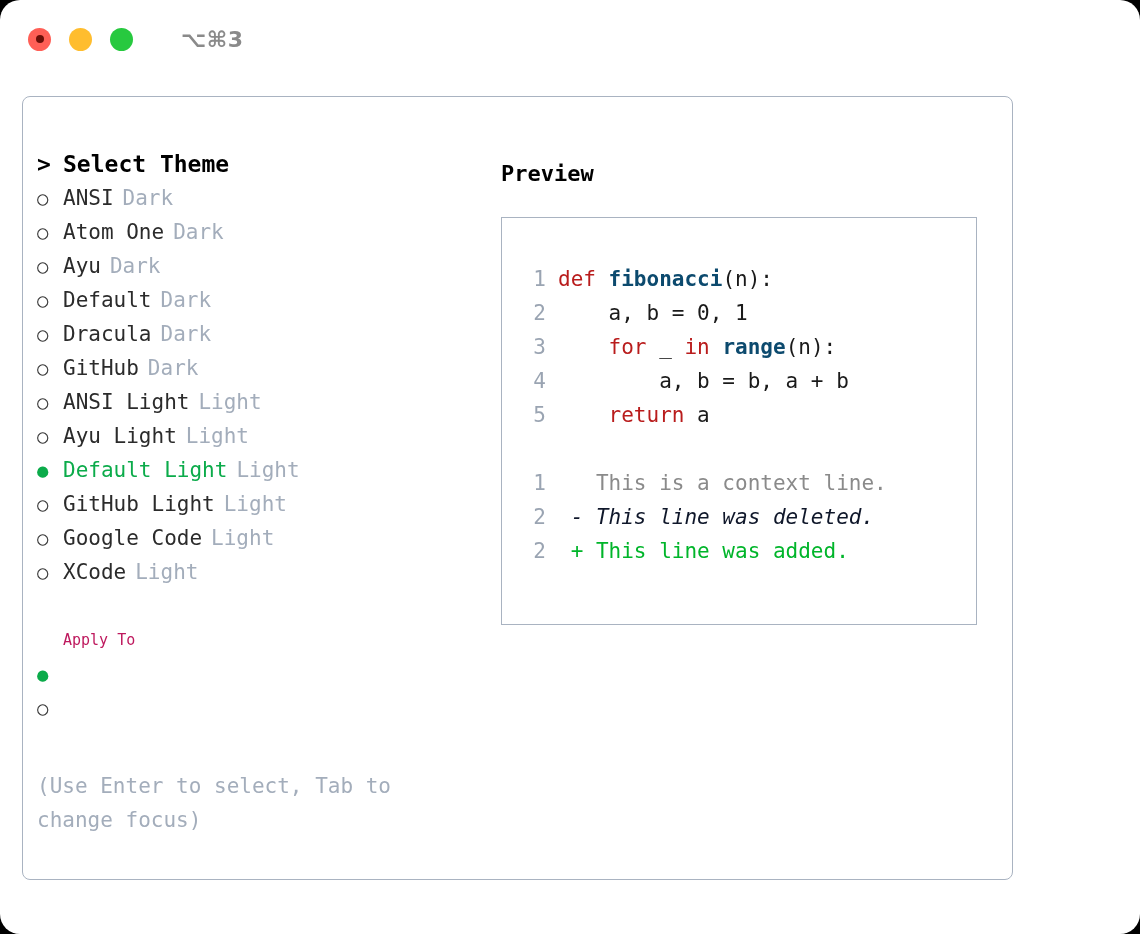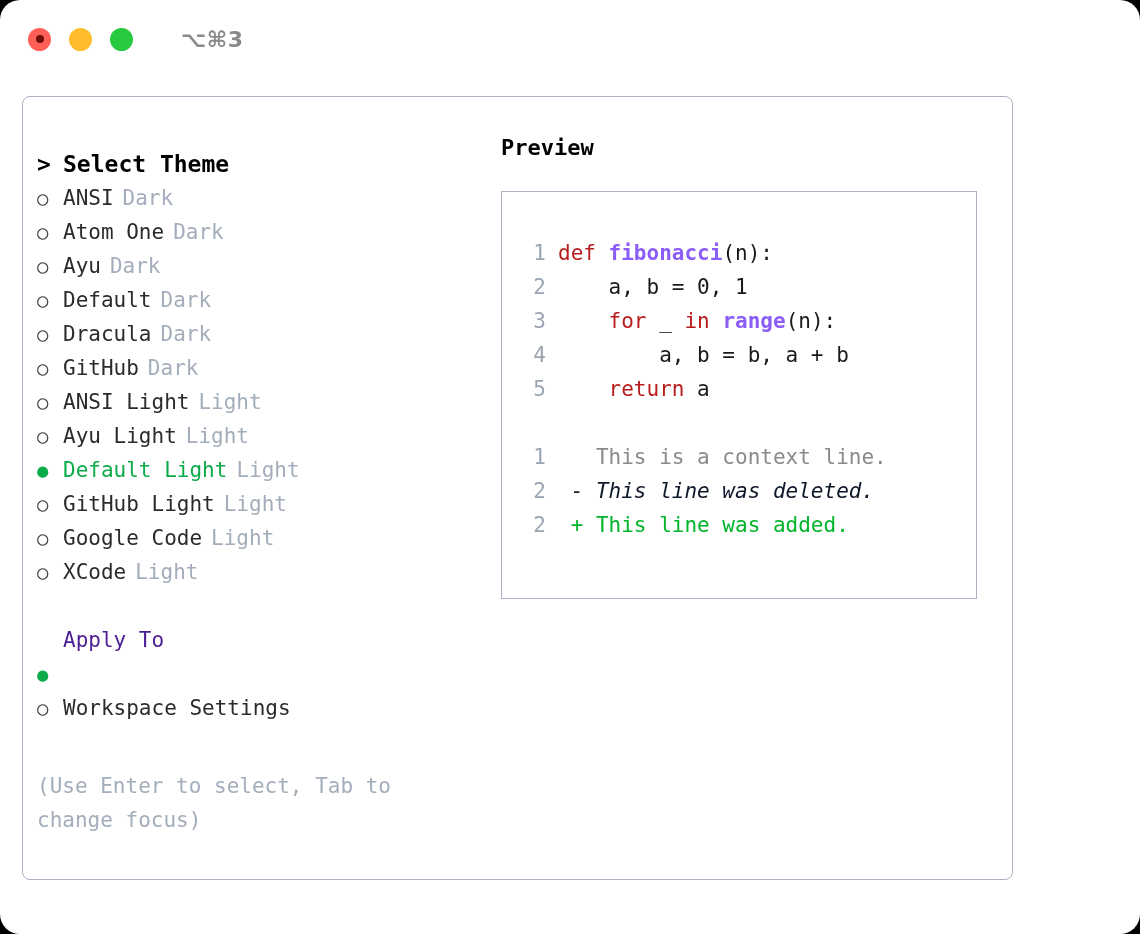--- a/index.html
+++ b/index.html
@@ -110,39 +110,39 @@
     margin-left: 9px;
   }
   .opt .label { }
 
   .spacer-block { height: 34px; }
 
   .section-head {
     display: flex;
     align-items: flex-end;
     line-height: 34px;
-    font-size: 21px;
-    color: #4c1d95;
+    font-size: 15px;
+    color: #be185d;
     white-space: pre;
   }
   .section-head .bullet { width: 26px; flex: 0 0 26px; display: inline-block; }
 
   .hint {
     margin-top: 44px;
     font-size: 21px;
     line-height: 34px;
     color: #a3adbb;
     width: 400px;
     white-space: pre-wrap;
   }
 
   
   .right-col {
     position: absolute;
-    left: 478px; top: 34px;
+    left: 478px; top: 60px;
     width: 492px;
   }
   .preview-title {
     font-size: 22px;
     font-weight: 700;
     color: #000;
     line-height: 34px;
   }
   .preview-box {
     margin-top: 26px;
@@ -159,21 +159,21 @@
     white-space: pre;
   }
   .lineno {
     width: 28px;
     flex: 0 0 28px;
     text-align: right;
     color: #9aa4b2;
     margin-right: 12px;
   }
   .kw   { color: #b91c1c; }
-  .fn   { color: #8b5cf6; font-weight: 600; }
+  .fn   { color: #0c4a6e; font-weight: 600; }
   .pl   { color: #1a1a1a; }
   .ctx  { color: #8a8a8a; }
   .del  { color: #0f172a; font-style: italic; }
   .add  { color: #00b52a; text-align: center; }
   .gap-line { height: 34px; }
 </style>
 </head>
 <body>
 
 <div class="page">
@@ -216,21 +216,21 @@
 
         <div class="spacer-block"></div>
 
         <div class="section-head">
           <span class="bullet"></span>
           <span>Apply To</span>
         </div>
 
         <div id="apply-list">
             <div class="opt selected"><span class="bullet">●</span></div>
-            <div class="opt"><span class="bullet">○</span><span class="label">Workspace Settings</span></div>
+            <div class="opt"><span class="bullet">○</span></div>
           </div>
 
         <div class="hint">(Use Enter to select, Tab to change focus)</div>
       </div>
 
       <div class="right-col">
         <div class="preview-title">Preview</div>
         <div class="preview-box">
           <div id="code-block">
               <div class="code-line"><span class="lineno">1</span><span><span class="kw">def </span><span class="fn">fibonacci</span><span class="pl">(n):</span></span></div>

